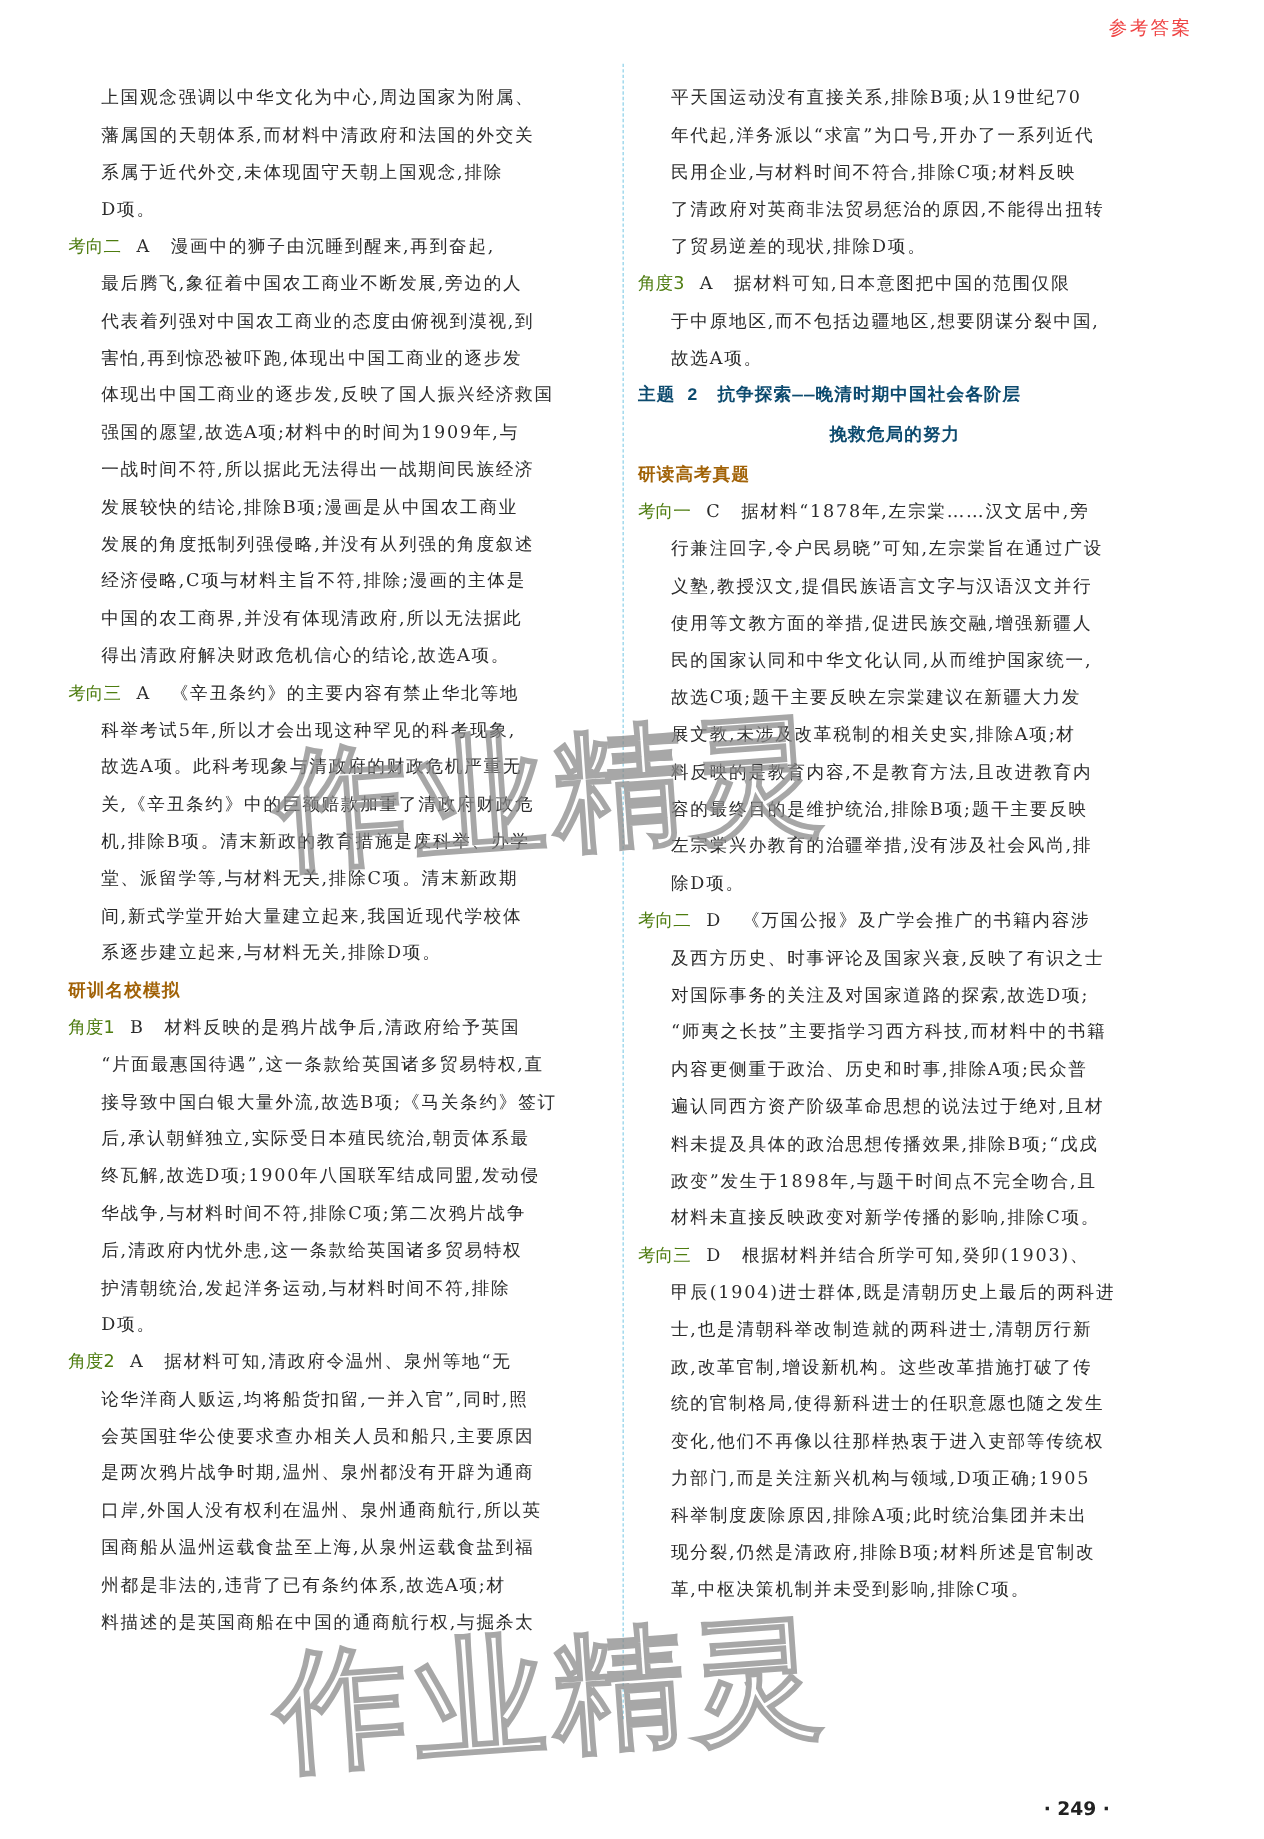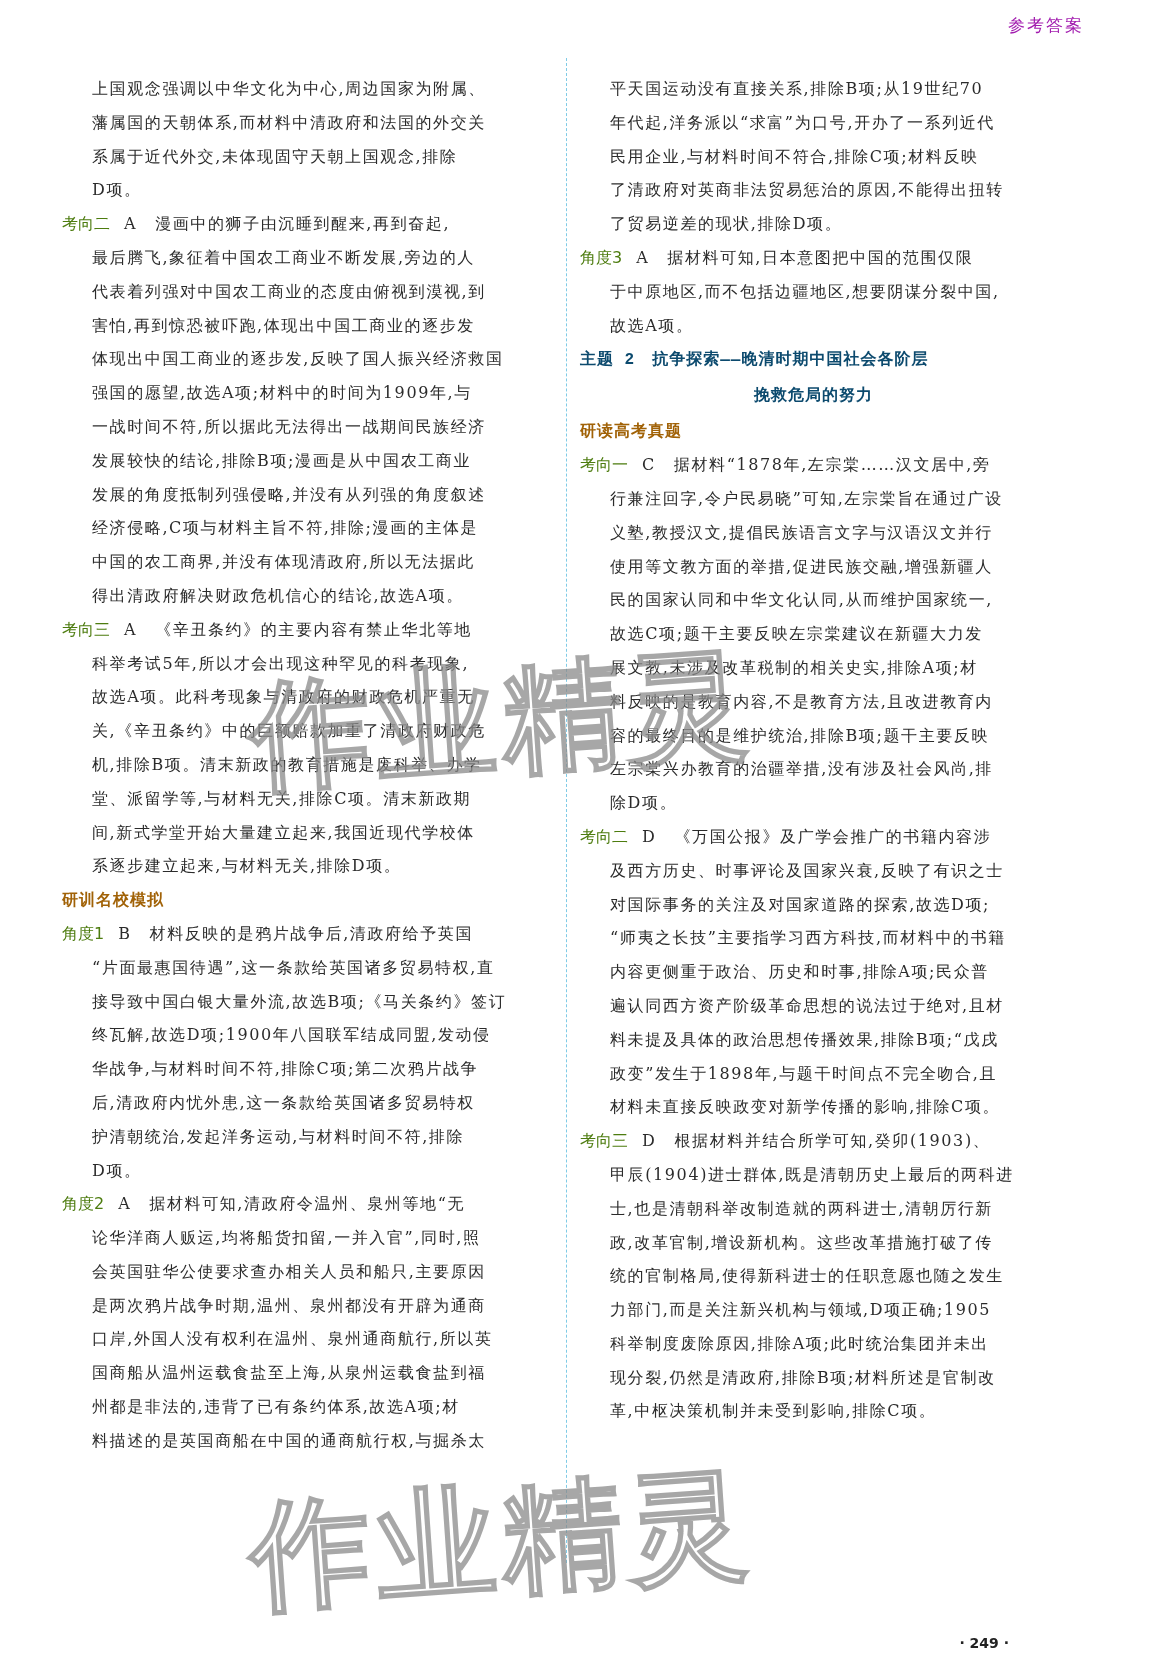--- a/index.html
+++ b/index.html
@@ -1,21 +1,21 @@
 <!DOCTYPE html>
 <html><head>
 <meta charset="utf-8">
 <style>
   html, body { margin:0; padding:0; }
   body {
     width:1149px; height:1672px; background:#ffffff; position:relative; overflow:hidden;
     font-family: "DejaVu Serif", "Liberation Serif", serif; color:#2b2b2b;
   }
   .header-title {
-    position:absolute; right:65px; top:14px; font-size:17px; letter-spacing:2px; color:#a21caf;
+    position:absolute; right:65px; top:14px; font-size:17px; letter-spacing:2px; color:#ef4444;
     font-family: Liberation Sans, sans-serif;
   }
   .col { position:absolute; top:72px; }
   .col-left { left:62px; width:466px; }
   .col-right { left:580px; width:467px; }
   .divider {
     position:absolute; left:566px; top:58px; height:1505px; width:0;
     border-left:1px dashed #7fcbe6;
   }
   .para { font-size:16px; line-height:33.8px; letter-spacing:1.6px; text-align:justify; }
@@ -26,21 +26,21 @@
     font-family:"DejaVu Sans","Liberation Sans",sans-serif; font-weight:bold; color:#a16207;
     font-size:16px; line-height:33.8px; letter-spacing:1px;
   }
   .topic {
     font-family:Liberation Mono, monospace; font-weight:bold; color:#0c4a6e;
     font-size:16px; line-height:36px; letter-spacing:1px;
   }
   .topic .l1 { display:block; padding-left:0; }
   .topic .l2 { display:block; text-align:center; }
   .page-num {
-    position:absolute; right:140px; top:1635px; font-size:14px; font-weight:bold;
+    position:absolute; right:140px; top:1635px; font-size:17px; font-weight:bold;
     font-family:"DejaVu Sans","Liberation Sans",sans-serif; color:#222;
   }
   .watermark {
     position:absolute; font-family:"DejaVu Sans","Liberation Sans",sans-serif; font-weight:bold;
     font-size:120px; color:transparent; -webkit-text-stroke:1.5px #8a8a8a; letter-spacing:6px;
     opacity:0.75; pointer-events:none; transform:rotate(-4deg);
   }
 </style>
 </head>
 <body>
@@ -78,20 +78,21 @@
       <span class="line indent">机,排除B项。清末新政的教育措施是废科举、办学</span>
       <span class="line indent">堂、派留学等,与材料无关,排除C项。清末新政期</span>
       <span class="line indent">间,新式学堂开始大量建立起来,我国近现代学校体</span>
       <span class="line indent">系逐步建立起来,与材料无关,排除D项。</span>
     </div>
     <div class="sec-head">研训名校模拟</div>
     <div class="para">
       <span class="line"><span class="label">角度1</span><span style="margin: 0px 18px 0px 14px;">B</span><span>材料反映的是鸦片战争后,清政府给予英国</span></span>
       <span class="line indent">“片面最惠国待遇”,这一条款给英国诸多贸易特权,直</span>
       <span class="line indent">接导致中国白银大量外流,故选B项;《马关条约》签订</span>
+      <span class="line indent">后,承认朝鲜独立,实际受日本殖民统治,朝贡体系最</span>
       <span class="line indent">终瓦解,故选D项;1900年八国联军结成同盟,发动侵</span>
       <span class="line indent">华战争,与材料时间不符,排除C项;第二次鸦片战争</span>
       <span class="line indent">后,清政府内忧外患,这一条款给英国诸多贸易特权</span>
       <span class="line indent">护清朝统治,发起洋务运动,与材料时间不符,排除</span>
       <span class="line indent">D项。</span>
     </div>
     <div class="para">
       <span class="line"><span class="label">角度2</span><span style="margin: 0px 18px 0px 14px;">A</span><span>据材料可知,清政府令温州、泉州等地“无</span></span>
       <span class="line indent">论华洋商人贩运,均将船货扣留,一并入官”,同时,照</span>
       <span class="line indent">会英国驻华公使要求查办相关人员和船只,主要原因</span>
@@ -143,20 +144,21 @@
       <span class="line indent">料未提及具体的政治思想传播效果,排除B项;“戊戌</span>
       <span class="line indent">政变”发生于1898年,与题干时间点不完全吻合,且</span>
       <span class="line indent">材料未直接反映政变对新学传播的影响,排除C项。</span>
     </div>
     <div class="para">
       <span class="line"><span class="label">考向三</span><span style="margin: 0px 18px 0px 14px;">D</span><span>根据材料并结合所学可知,癸卯(1903)、</span></span>
       <span class="line indent">甲辰(1904)进士群体,既是清朝历史上最后的两科进</span>
       <span class="line indent">士,也是清朝科举改制造就的两科进士,清朝厉行新</span>
       <span class="line indent">政,改革官制,增设新机构。这些改革措施打破了传</span>
       <span class="line indent">统的官制格局,使得新科进士的任职意愿也随之发生</span>
+      <span class="line indent">变化,他们不再像以往那样热衷于进入吏部等传统权</span>
       <span class="line indent">力部门,而是关注新兴机构与领域,D项正确;1905</span>
       <span class="line indent">科举制度废除原因,排除A项;此时统治集团并未出</span>
       <span class="line indent">现分裂,仍然是清政府,排除B项;材料所述是官制改</span>
       <span class="line indent">革,中枢决策机制并未受到影响,排除C项。</span>
     </div>
   </div>
 
 <div class="watermark" style="left:250px; top:640px;">作业精灵</div>
 <div class="watermark" style="left:250px; top:1460px;">作业精灵</div>
 

